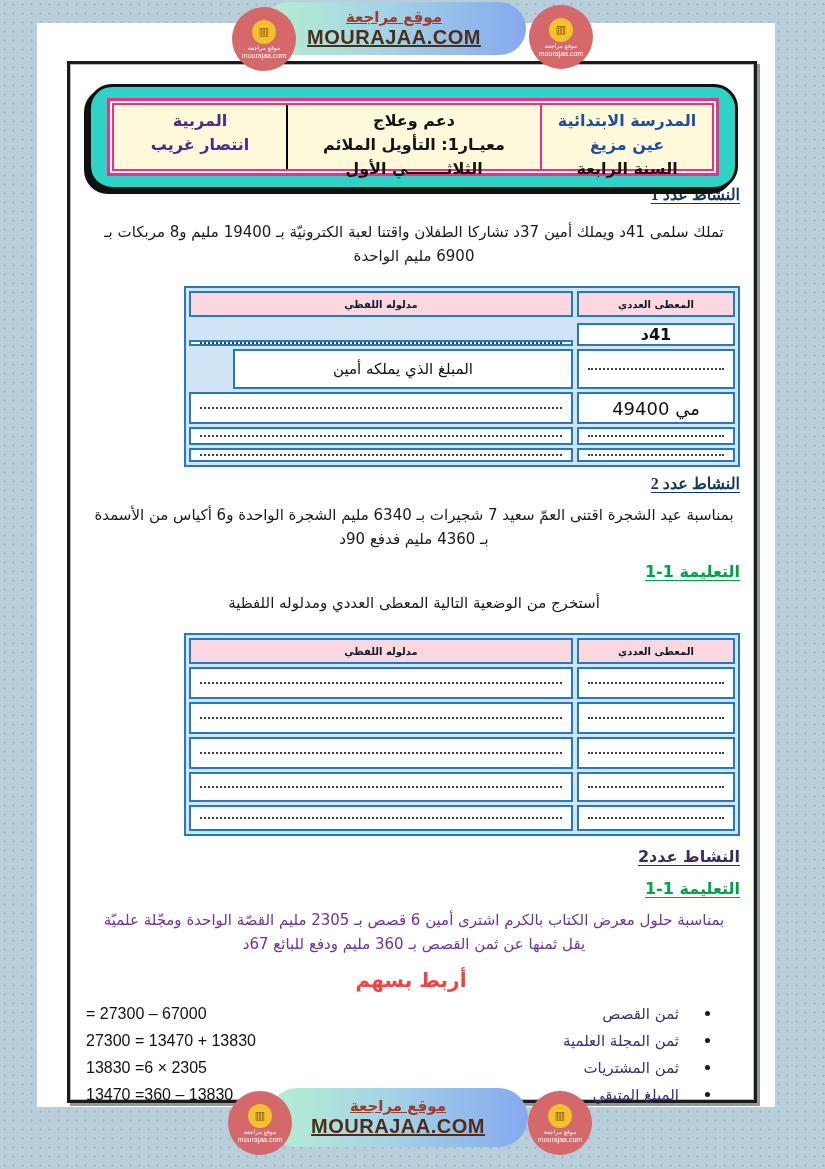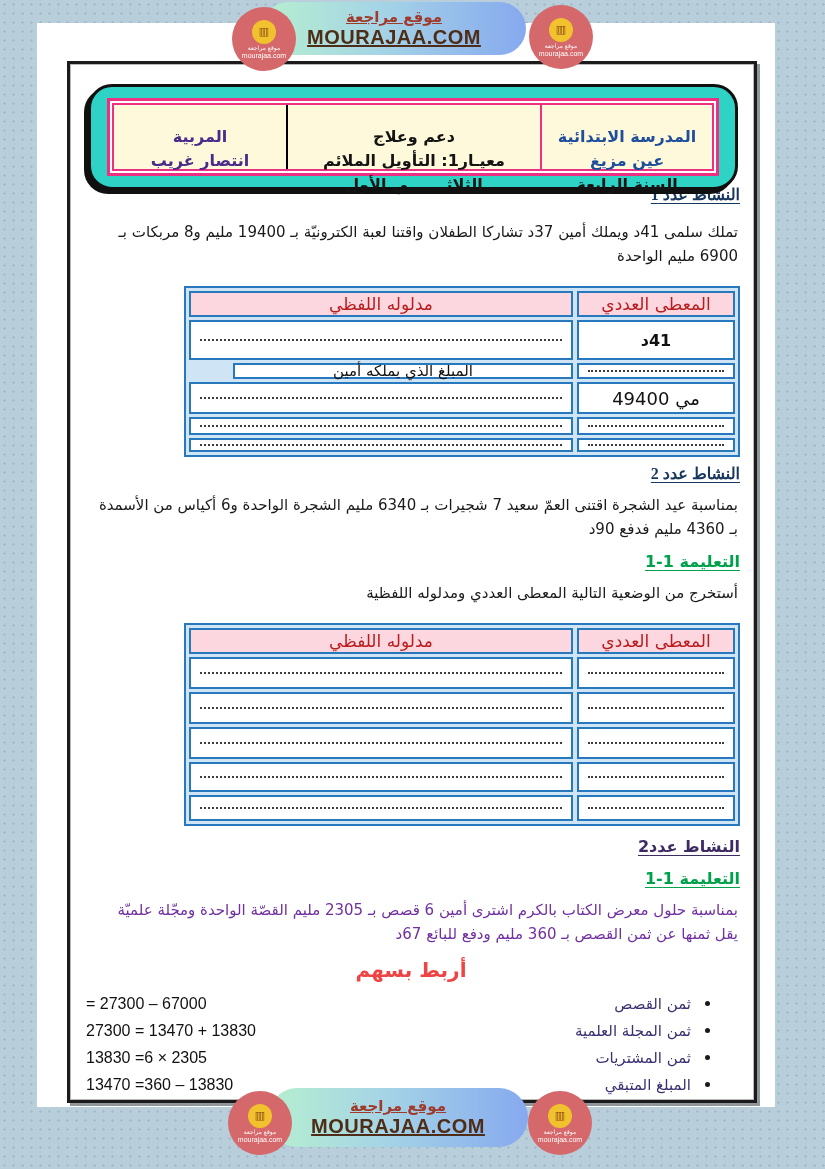--- a/index.html
+++ b/index.html
@@ -30,64 +30,64 @@
   .badge .b1{color:#fff;font-size:6px;line-height:1;}
   .badge .b2{color:#fff;font-size:7px;line-height:1;font-family:"Liberation Sans",sans-serif;}
 
   
   .hdr-wrap{position:relative;z-index:2;margin:20px 2px 0 4px;height:106px;background:#2ed3c5;
     border:3px solid #101010;border-radius:24px;box-shadow:-4px 4px 0 0 #101010;box-sizing:border-box;}
   .hdr-outer{position:absolute;left:16px;right:16px;top:11px;bottom:11px;background:#fff;
     border:3px solid #ee2f82;padding:2px;}
   .hdr-inner{height:100%;background:#fdf9da;border:2px solid #ee2f82;display:flex;direction:rtl;
     box-sizing:border-box;text-align:center;}
-  .hdr-col{padding:20px 6px;box-sizing:border-box;font-weight:bold;font-size:16px;line-height:24px;}
+  .hdr-col{padding:4px 6px;box-sizing:border-box;font-weight:bold;font-size:16px;line-height:24px;}
   .col-school{width:172px;border-left:2px solid #ee2f82;}
   .col-middle{flex:1;border-left:2px solid #000000;}
   .col-teacher{width:172px;}
   .txt-blue{color:#1f4e9c;}
   .txt-black{color:#141414;}
   .txt-violet{color:#4b2b8a;}
 
   
   .rtl{direction:rtl;text-align:right;}
   .h-line{direction:rtl;text-align:right;position:relative;z-index:1;}
   .h-act{display:inline-block;font-weight:bold;font-size:16px;text-decoration:underline;
     text-underline-offset:3px;line-height:26px;}
   .navy{color:#17365d;font-family:Liberation Serif, serif;}
   .green{color:#00a14b;}
   .dkpurple{color:#3d2b63;margin-left:12px;}
   .h1-overlap{margin-top:-8px;}
-  .para{direction:rtl;text-align:right;font-size:15px;line-height:24px;color:#1a1a1a;margin:12px 2px 0 6px;}
+  .para{direction:rtl;text-align:center;font-size:15px;line-height:24px;color:#1a1a1a;margin:12px 2px 0 6px;}
   .para.purple{color:#7030a0;}
   .mt6{margin-top:6px;}.mt8{margin-top:8px;}.mt10{margin-top:4px;}.mt12{margin-top:12px;}
   .arbit{direction:rtl;text-align:center;font-weight:bold;font-size:20px;color:#ef4444;margin:12px 2px 0 0;}
 
   
   .dtable{width:556px;margin:18px 0 0 auto;background:#cfe4f4;border:2px solid #2878be;
     padding:3px;box-sizing:border-box;display:flex;flex-direction:column;gap:3px;}
   .drow{display:flex;direction:rtl;gap:4px;}
   .dcell{background:#fff;border:2px solid #2878be;box-sizing:border-box;
     display:flex;align-items:center;justify-content:center;}
   .c-num{width:158px;}
   .c-verb{flex:1;}
-  .head-cell{background:#fcd7e0;font-weight:normal;font-size:17px;color:#b91c1c;}
+  .head-cell{background:#fcd7e0;font-weight:bold;font-size:10px;color:#0f172a;}
   .dots{flex:1;height:0;border-bottom:2px dotted #3d3d3d;margin:0 9px;align-self:center;}
   .cell-txt{font-size:15px;color:#111;}
   .cell-bold{font-weight:bold;font-size:16px;}
   .cell-big{font-size:18px;}
   .ltrcell{direction:ltr;}
-  .t1 .rh{height:26px;} .t1 .r1{height:40px;} .t1 .r2{height:16px;margin-left:44px;} .t1 .r3{height:32px;}
+  .t1 .rh{height:26px;} .t1 .r1{height:26px;align-items:flex-end;} .t1 .r2{height:40px;margin-left:44px;} .t1 .r3{height:32px;}
   .t1 .r4{height:18px;} .t1 .r5{height:14px;}
   .t2 .rh{height:26px;} .t2 .ra{height:32px;} .t2 .rb{height:30px;} .t2 .rc{height:26px;}
 
   
   .match{margin:8px 0 0 0;}
   .mrow{display:flex;direction:rtl;align-items:center;height:27px;}
-  .mlabel{width:330px;display:flex;direction:rtl;align-items:center;gap:14px;
+  .mlabel{width:330px;display:flex;direction:rtl;align-items:center;gap:26px;
     padding-right:30px;box-sizing:border-box;color:#3b3171;font-size:15px;}
   .bullet{width:5px;height:5px;border-radius:50%;background:#1a1a1a;flex:none;}
   .mexpr{flex:1;direction:ltr;padding-left:2px;padding-right:6px;
     font-family:"Liberation Sans",sans-serif;font-size:16px;color:#111;}
 </style>
 </head>
 <body>
 
 <div class="stage">
 

